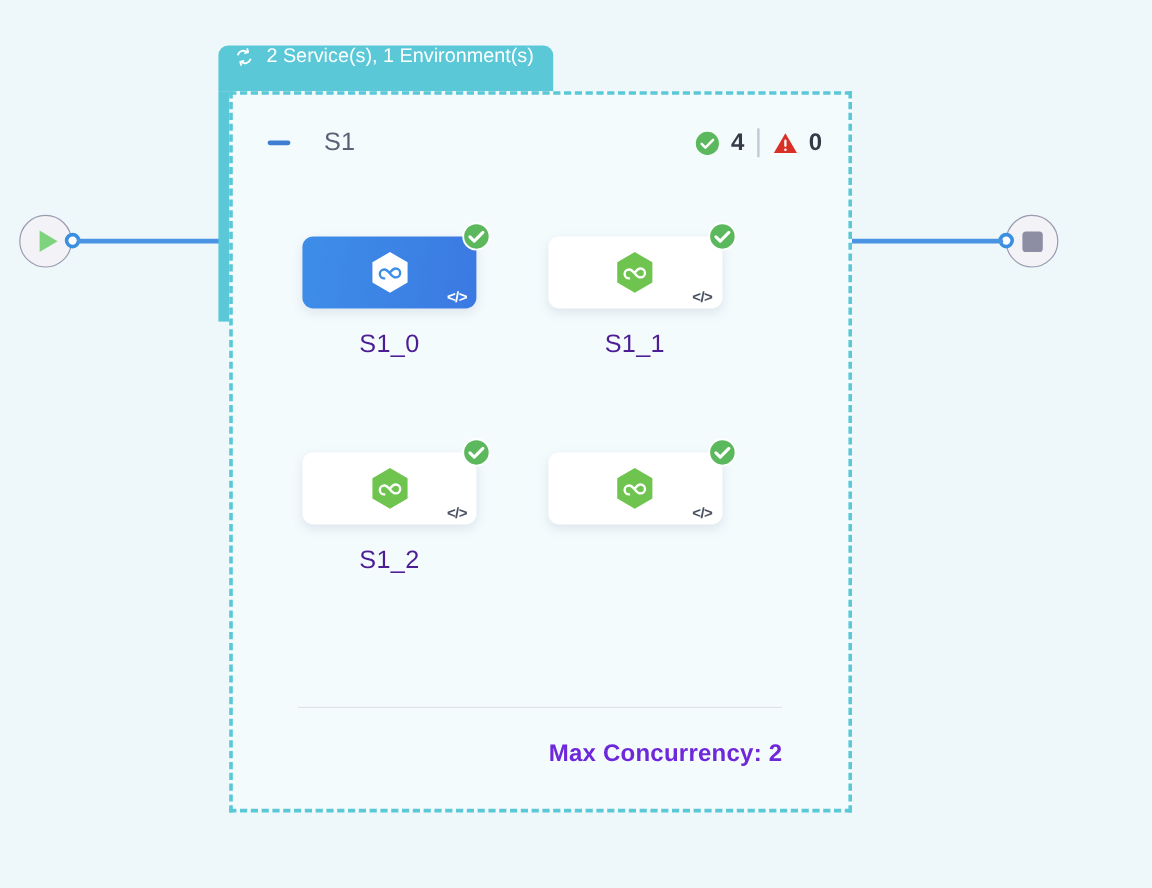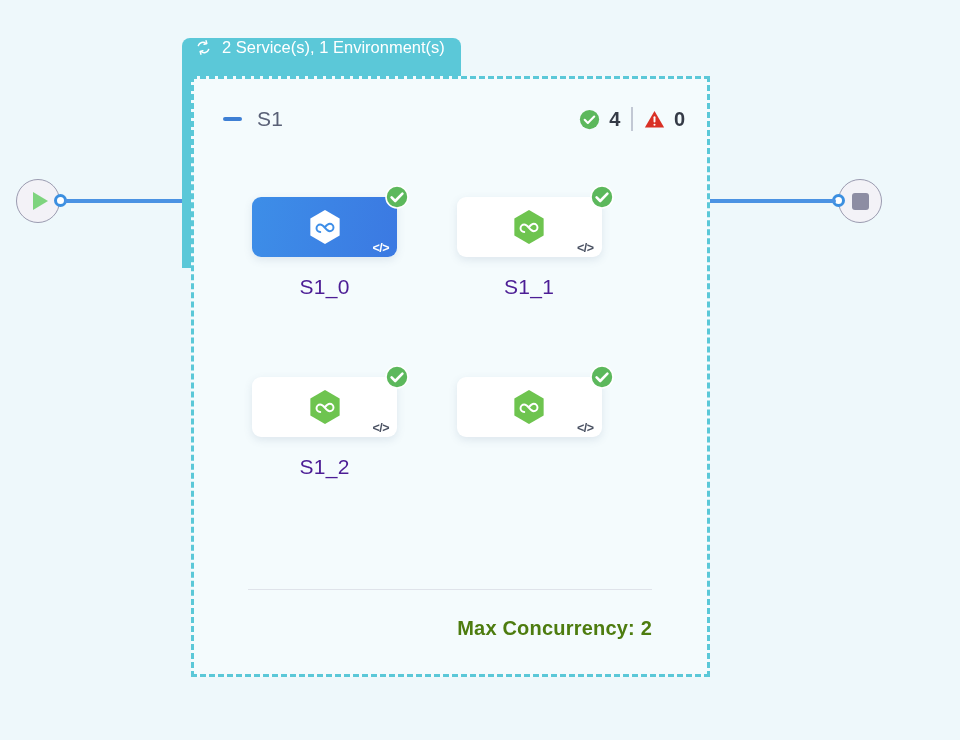--- a/index.html
+++ b/index.html
@@ -132,20 +132,21 @@
   .group-toolbar {
     position: absolute;
     left: 0;
     right: 0;
     top: 22px;
     height: 36px;
     display: flex;
     align-items: center;
     padding: 0 22px 0 26px;
     box-sizing: border-box;
+    gap: 13px;
   }
   .collapse-btn {
     width: 24px;
     height: 24px;
     display: flex;
     align-items: center;
     justify-content: center;
     cursor: pointer;
     flex: 0 0 auto;
   }
@@ -258,21 +259,21 @@
     bottom: 84px;
     height: 1.5px;
     background: #dfe3ea;
   }
   .group-footer {
     position: absolute;
     right: 55px;
     bottom: 34px;
     font-size: 20px;
     font-weight: 700;
-    color: #4d7c0f;
+    color: #6d28d9;
     letter-spacing: .2px;
   }
 </style>
 </head>
 <body>
 
 <div class="canvas">
 
   <div class="terminal start">
     <span class="play-icon"></span>

